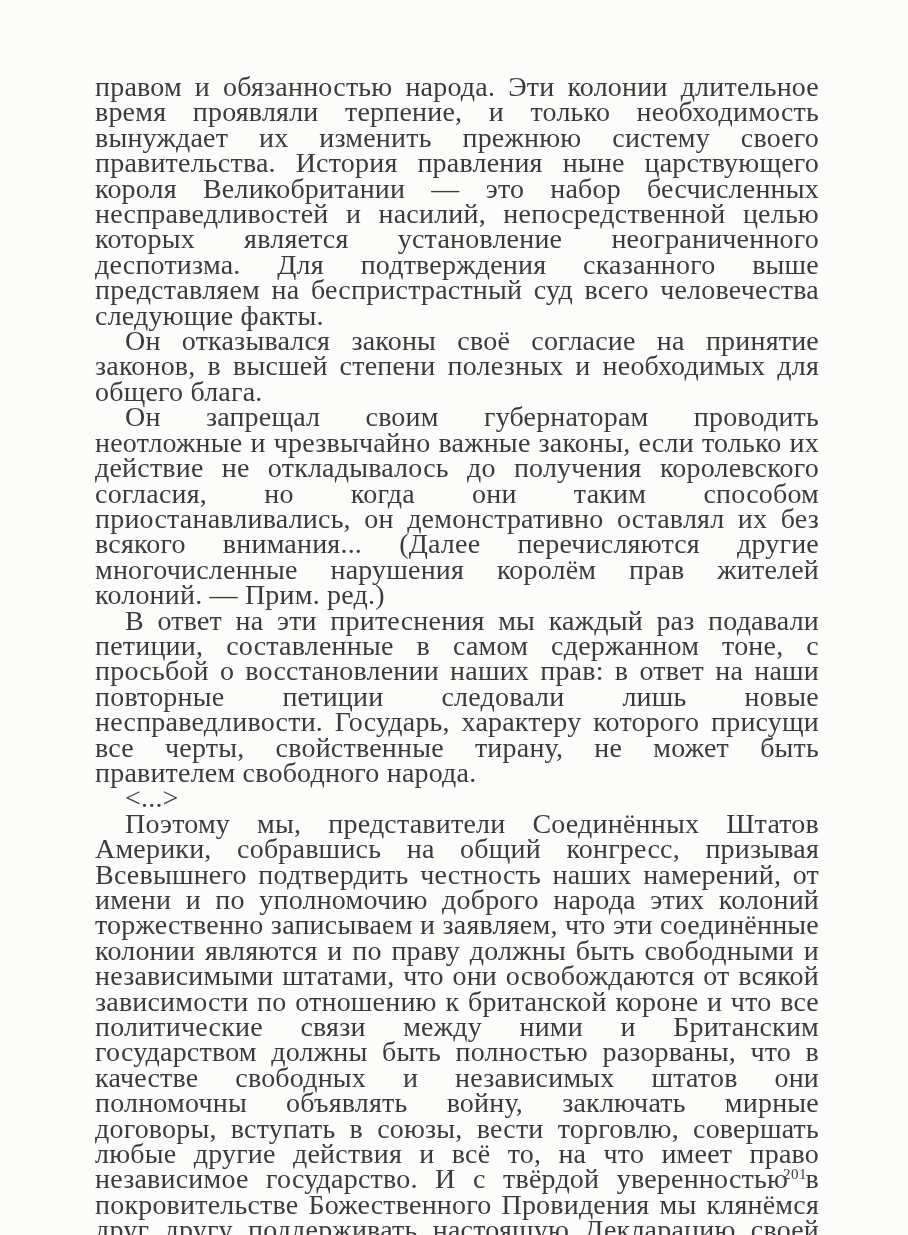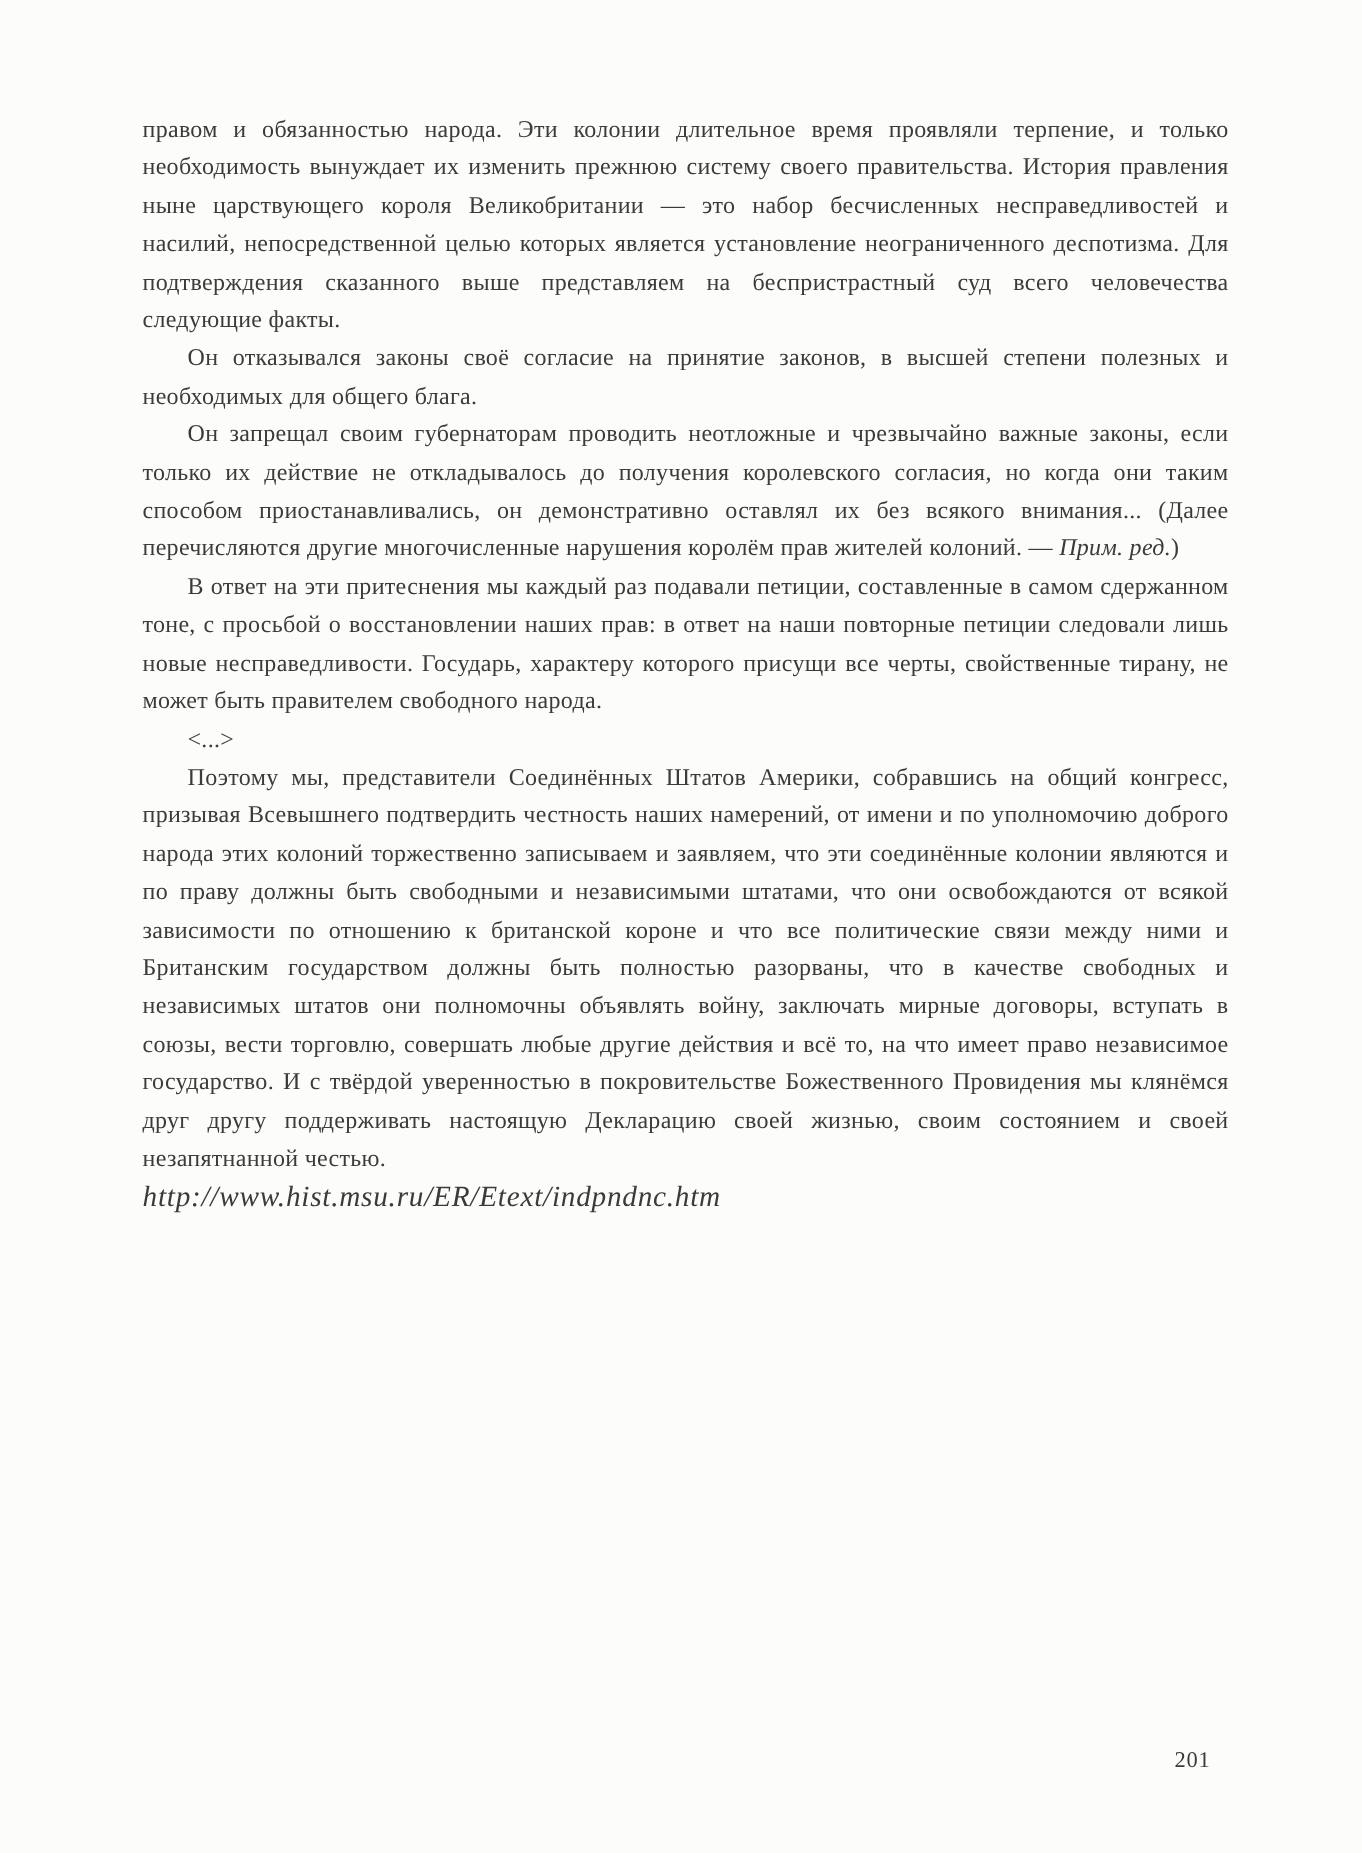--- a/index.html
+++ b/index.html
@@ -20,30 +20,29 @@
     inset: 0;
   }
   .text-block {
     position: absolute;
     left: 95px;
     top: 74px;
     width: 724px;
   }
   .para {
     margin: 0;
-    font-size: 16px;
+    font-size: 28px;
     line-height: 25.4px;
     text-align: justify;
     letter-spacing: 0.2px;
   }
   .para.indent {
     text-indent: 30px;
   }
   .italic {
-    font-style: italic;
   }
   .citation {
     margin: 1px 0 0 0;
     font-size: 19.5px;
     line-height: 25.4px;
     font-style: italic;
     text-align: left;
     padding-right: 26px;
     letter-spacing: 0.5px;
     word-spacing: 2px;

